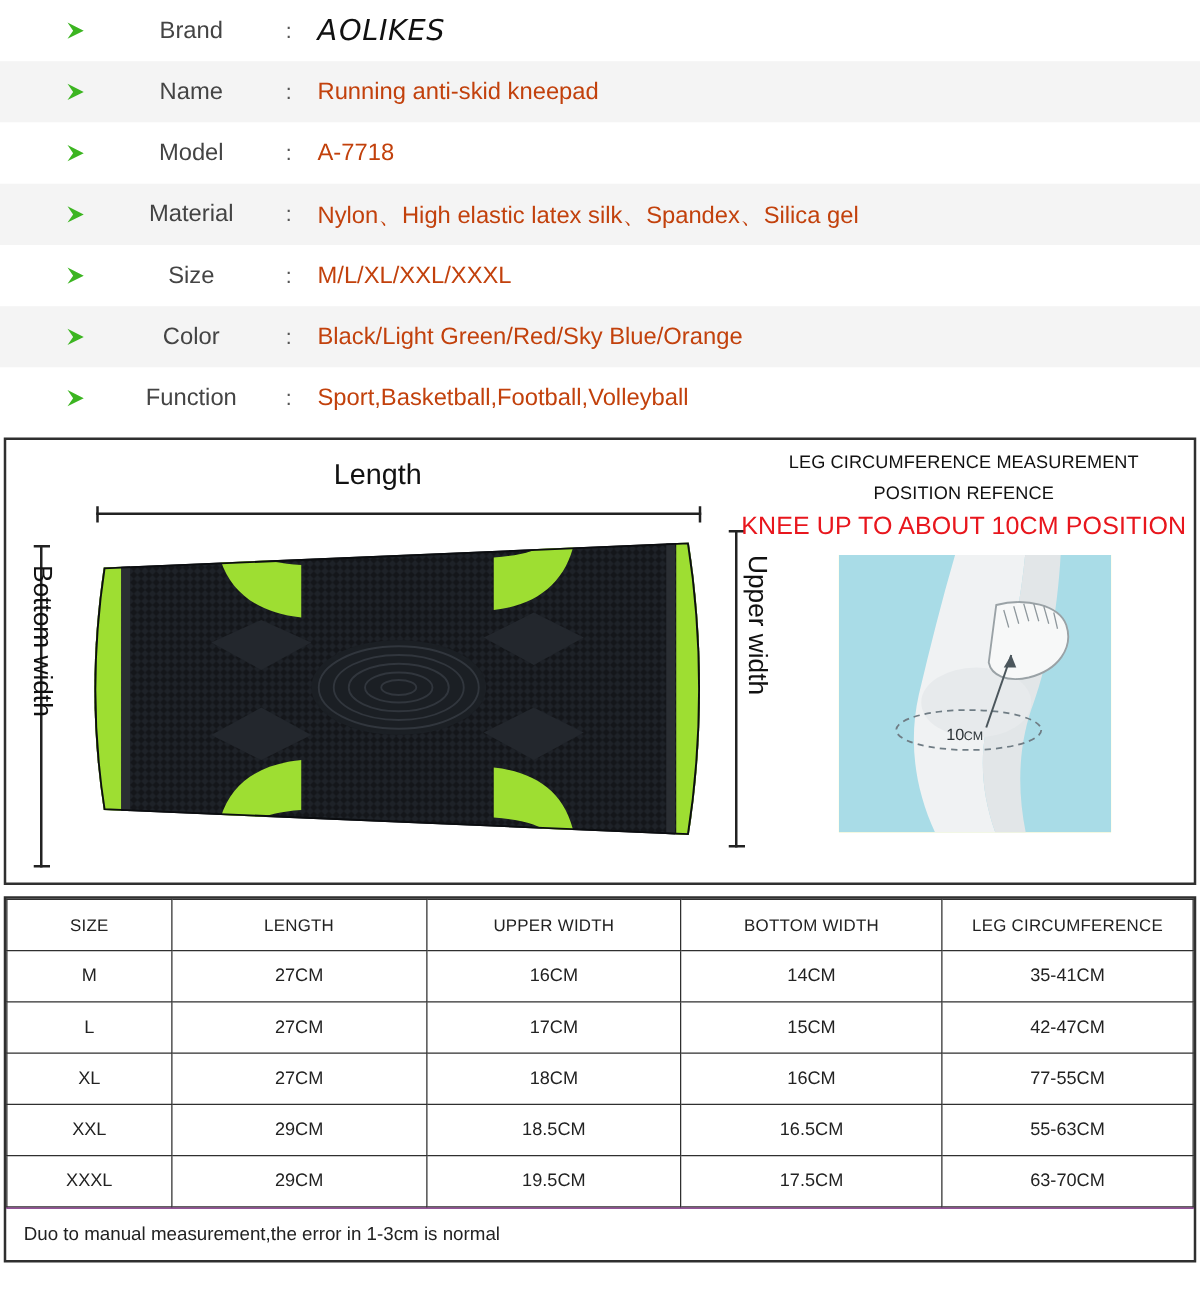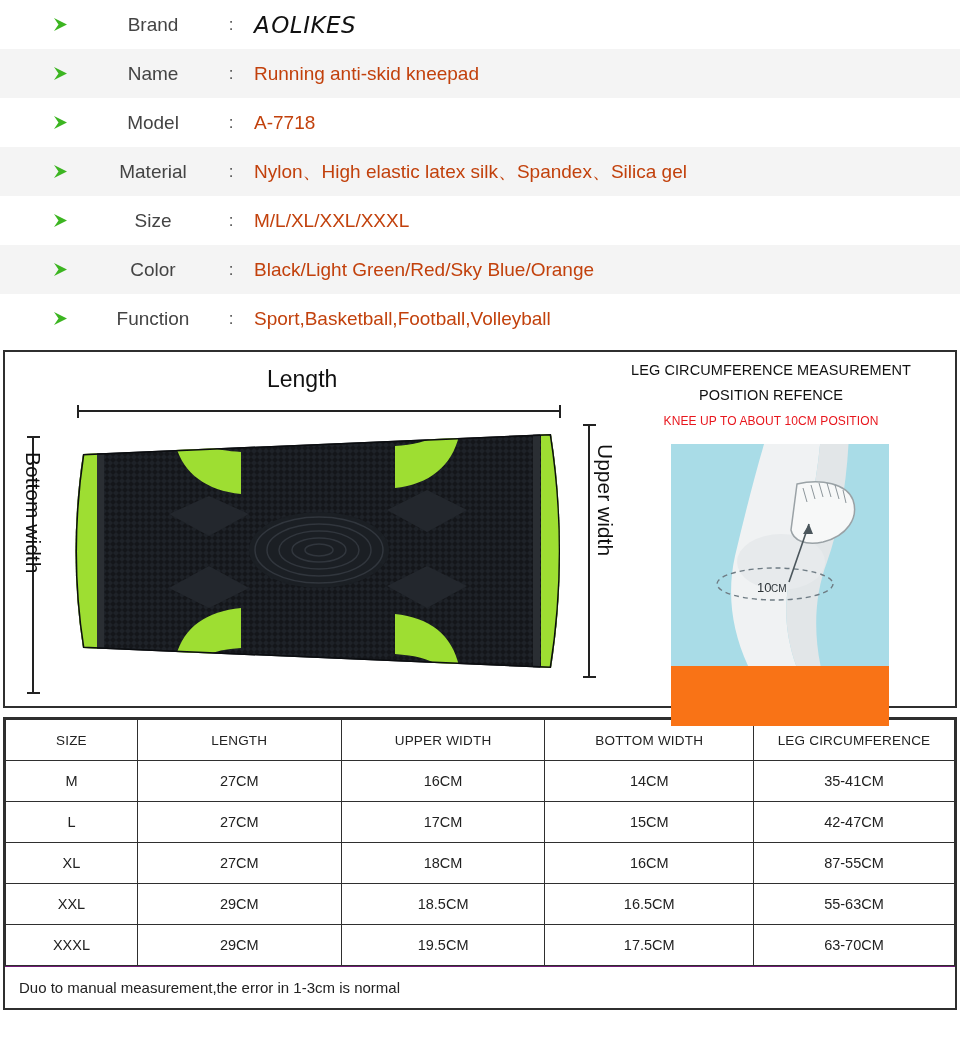--- a/index.html
+++ b/index.html
@@ -181,32 +181,32 @@
     text-align: center;
   }
   .right-info .ln1,
   .right-info .ln2 {
     font-size: 14.5px;
     color: #111;
     line-height: 25px;
     letter-spacing: 0.1px;
   }
   .right-info .ln3 {
-    font-size: 12px;
+    font-size: 20px;
     color: #e8161d;
     line-height: 27px;
     letter-spacing: 0.1px;
   }
   .knee-photo {
     position: absolute;
     left: 666px;
     top: 92px;
     width: 218px;
-    height: 282px;
-    background: #f97316;
+    height: 222px;
+    background: #fef9c3;
     overflow: hidden;
   }
   .knee-photo svg { display: block; }
 
   
   .size-table-wrap {
     margin: 9px 3px 0 3px;
     width: 954px;
     border: 2px solid #2f2f2f;
     box-sizing: border-box;
@@ -463,21 +463,21 @@
         <td class="c1">27CM</td>
         <td class="c2">17CM</td>
         <td class="c3">15CM</td>
         <td class="c4">42-47CM</td>
       </tr>
       <tr>
         <td class="c0">XL</td>
         <td class="c1">27CM</td>
         <td class="c2">18CM</td>
         <td class="c3">16CM</td>
-        <td class="c4">87-55CM</td>
+        <td class="c4">77-55CM</td>
       </tr>
       <tr>
         <td class="c0">XXL</td>
         <td class="c1">29CM</td>
         <td class="c2">18.5CM</td>
         <td class="c3">16.5CM</td>
         <td class="c4">55-63CM</td>
       </tr>
       <tr>
         <td class="c0">XXXL</td>

